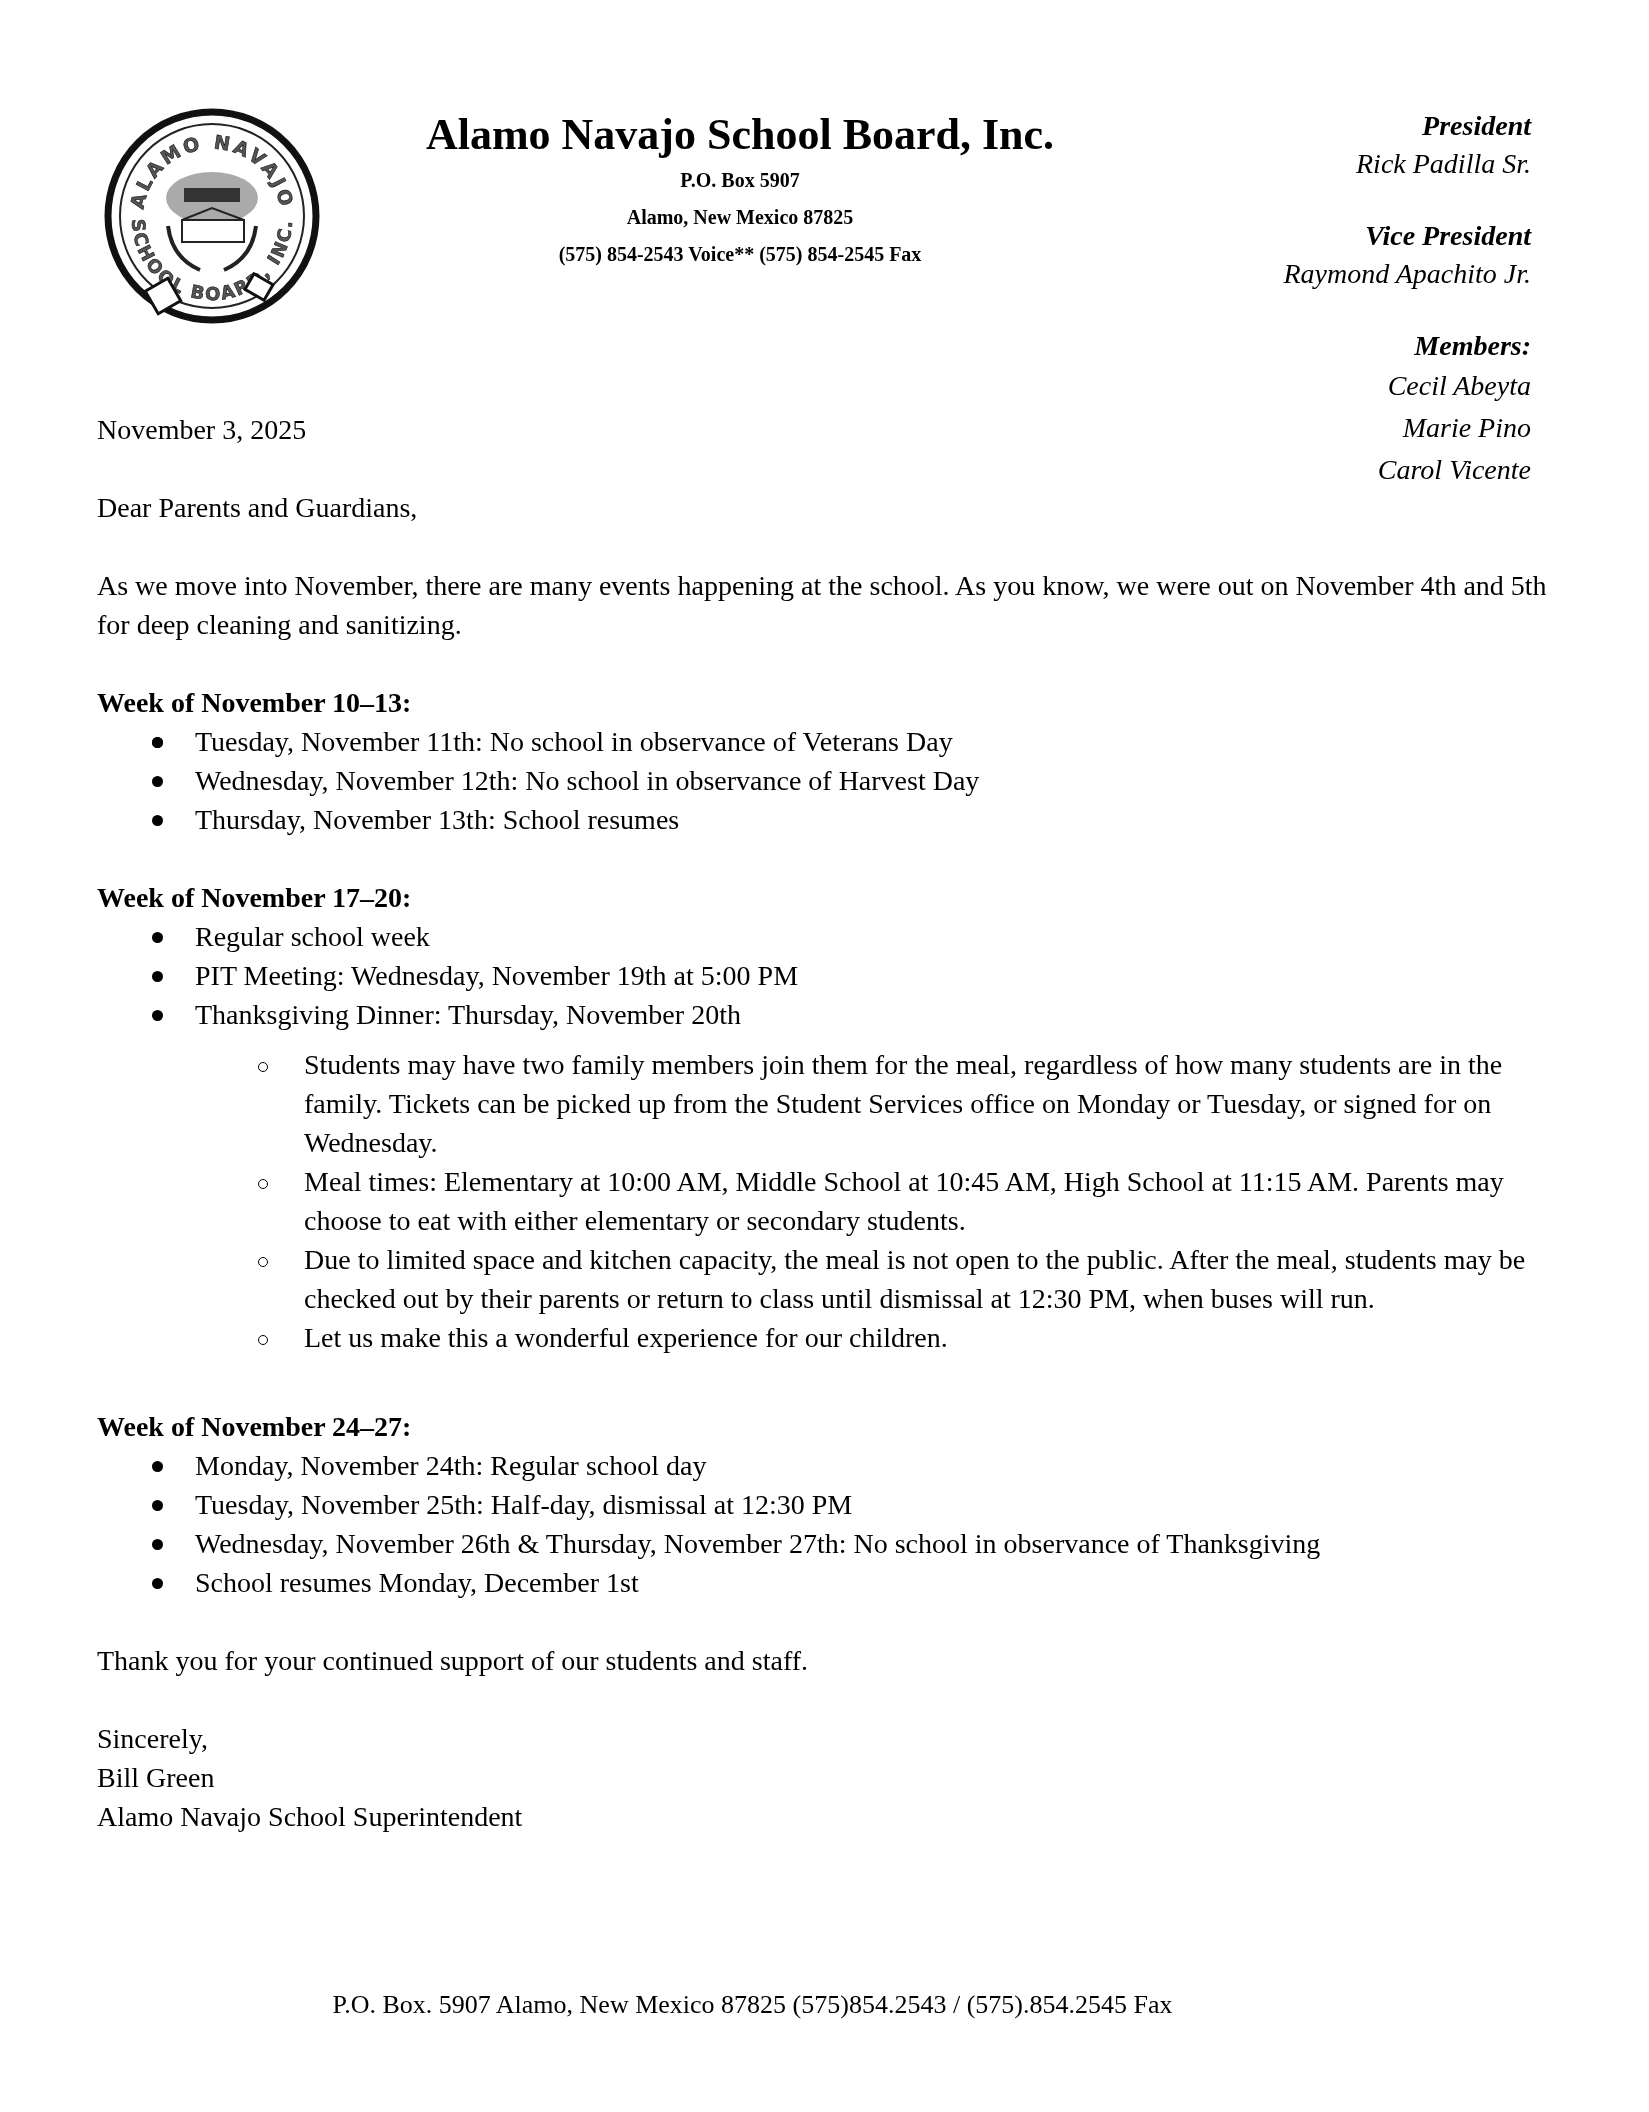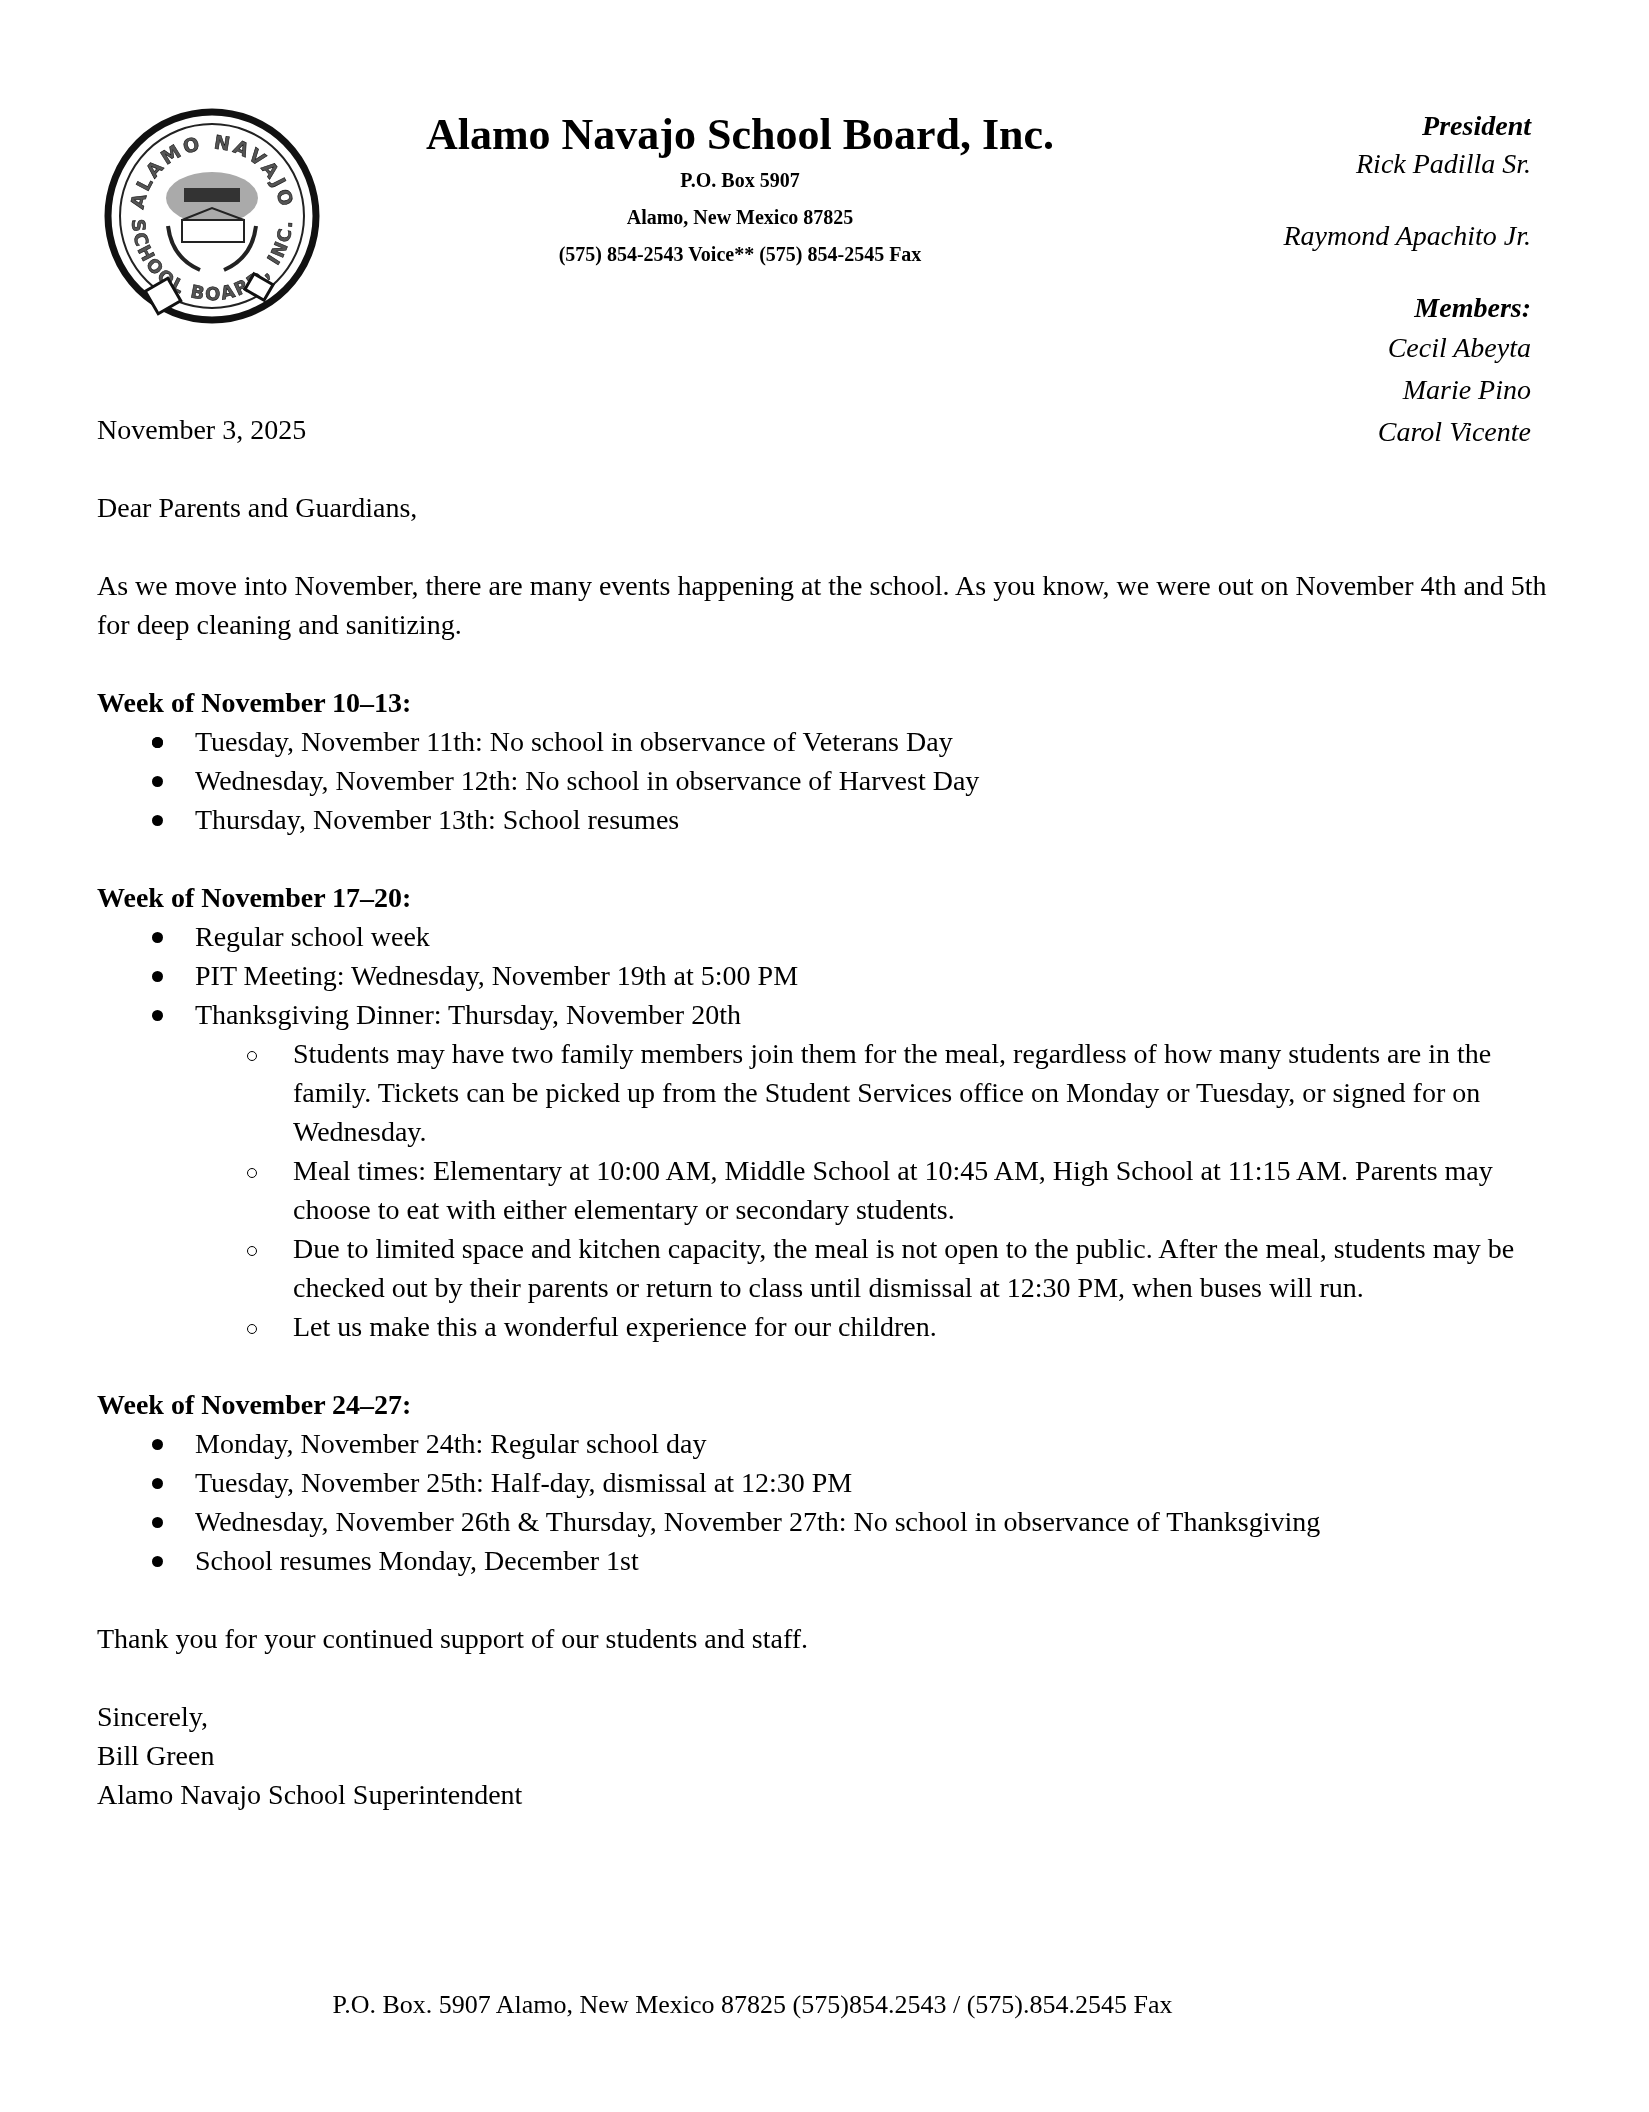--- a/index.html
+++ b/index.html
@@ -15,21 +15,21 @@
   .board .gap { height: 34px; }
   .members .name { line-height: 42px; }
   .body { position: absolute; left: 97px; top: 410px; width: 1460px; font-size: 28px; line-height: 39px; }
   .date { height: 39px; }
   p { margin: 0; }
   .spacer { height: 39px; }
   .week-head { font-weight: bold; }
   ul.bullets { list-style: none; margin: 0; padding: 0; }
   ul.bullets > li { position: relative; padding-left: 98px; }
   ul.bullets > li > .bullet { position: absolute; left: 55px; top: 15px; width: 11px; height: 11px; border-radius: 50%; background: #000; }
-  ul.sub { list-style: none; margin: 0; padding: 0; }
+  ul.sub { list-style: none; margin: 11px; padding: 0; }
   ul.sub > li { position: relative; padding-left: 196px; }
   ul.sub > li > .circ { position: absolute; left: 150px; top: 17px; width: 10px; height: 10px; border-radius: 50%; border: 1.5px solid #000; box-sizing: border-box; }
   .footer { position: absolute; left: 0; width: 1505px; top: 1990px; text-align: center; font-size: 26px; }
 </style>
 </head>
 <body>
 
 <div class="logo">
   <svg width="228" height="220" viewBox="0 0 228 220">
     <defs>
@@ -59,20 +59,21 @@
   <div class="lh-title">Alamo Navajo School Board, Inc.</div>
   <div class="lh-line">P.O. Box 5907</div>
   <div class="lh-line">Alamo, New Mexico 87825</div>
   <div class="lh-line">(575) 854-2543 Voice** (575) 854-2545 Fax</div>
 </div>
 
 <div class="board">
   <div class="role">President</div>
   <div class="name">Rick Padilla Sr.</div>
   <div class="gap"></div>
+  <div class="role">Vice President</div>
   <div class="name">Raymond Apachito Jr.</div>
   <div class="gap"></div>
   <div class="members">
     <div class="role">Members:</div>
     <div class="name">Cecil Abeyta</div>
     <div class="name">Marie Pino</div>
     <div class="name">Carol Vicente</div>
   </div>
 </div>
 

